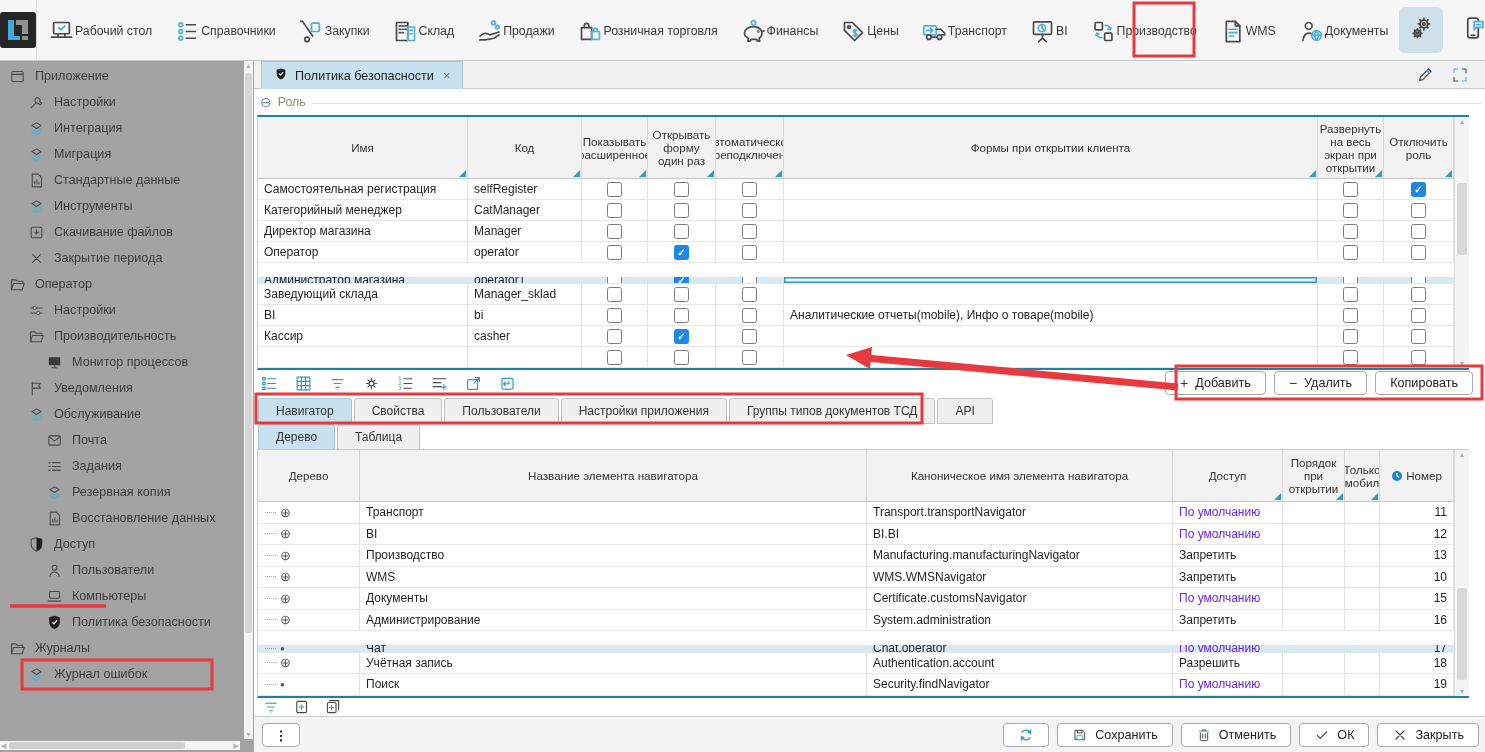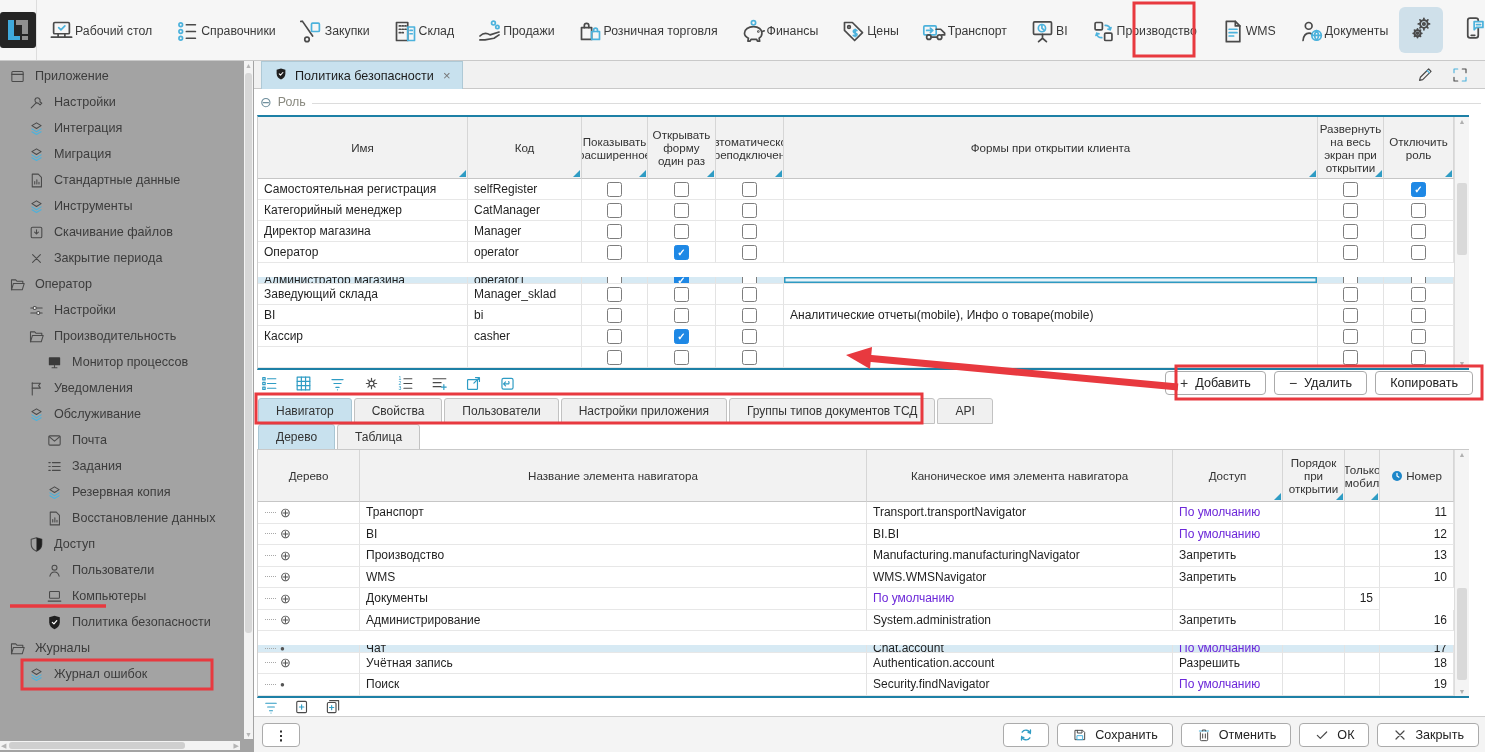--- a/index.html
+++ b/index.html
@@ -929,20 +929,21 @@
             <div class="c"></div>
             <div class="c"></div>
             <div class="c right">10</div>
           </div>
           <div class="nav-row nav-grid">
             <div class="c">
               <span class="tree-dots"></span>
               <span class="tree-plus">⊕</span>
             </div>
             <div class="c">Документы</div>
+            <div class="c">Certificate.customsNavigator</div>
             <div class="c muted">По умолчанию</div>
             <div class="c"></div>
             <div class="c"></div>
             <div class="c right">15</div>
           </div>
           <div class="nav-row nav-grid">
             <div class="c">
               <span class="tree-dots"></span>
               <span class="tree-plus">⊕</span>
             </div>
@@ -952,21 +953,21 @@
             <div class="c"></div>
             <div class="c"></div>
             <div class="c right">16</div>
           </div>
           <div class="nav-row nav-grid row-sel">
             <div class="c">
               <span class="tree-dots"></span>
               <span class="tree-leaf">●</span>
             </div>
             <div class="c">Чат</div>
-            <div class="c">Chat.account</div>
+            <div class="c">Chat.operator</div>
             <div class="c muted">По умолчанию</div>
             <div class="c"></div>
             <div class="c"></div>
             <div class="c right">17</div>
           </div>
           <div class="nav-row nav-grid">
             <div class="c">
               <span class="tree-dots"></span>
               <span class="tree-plus">⊕</span>
             </div>

